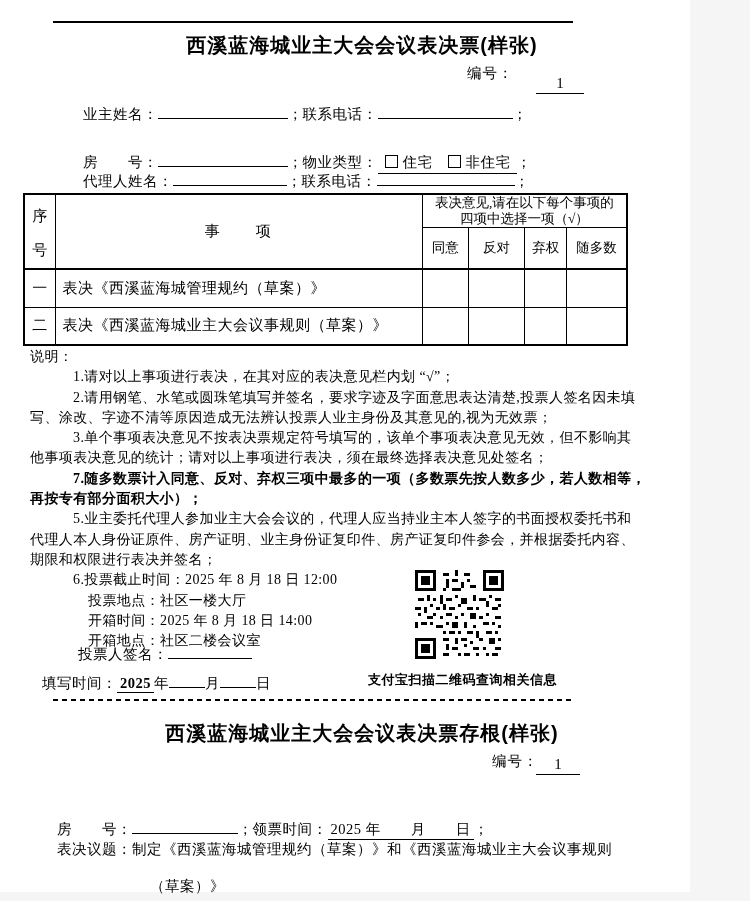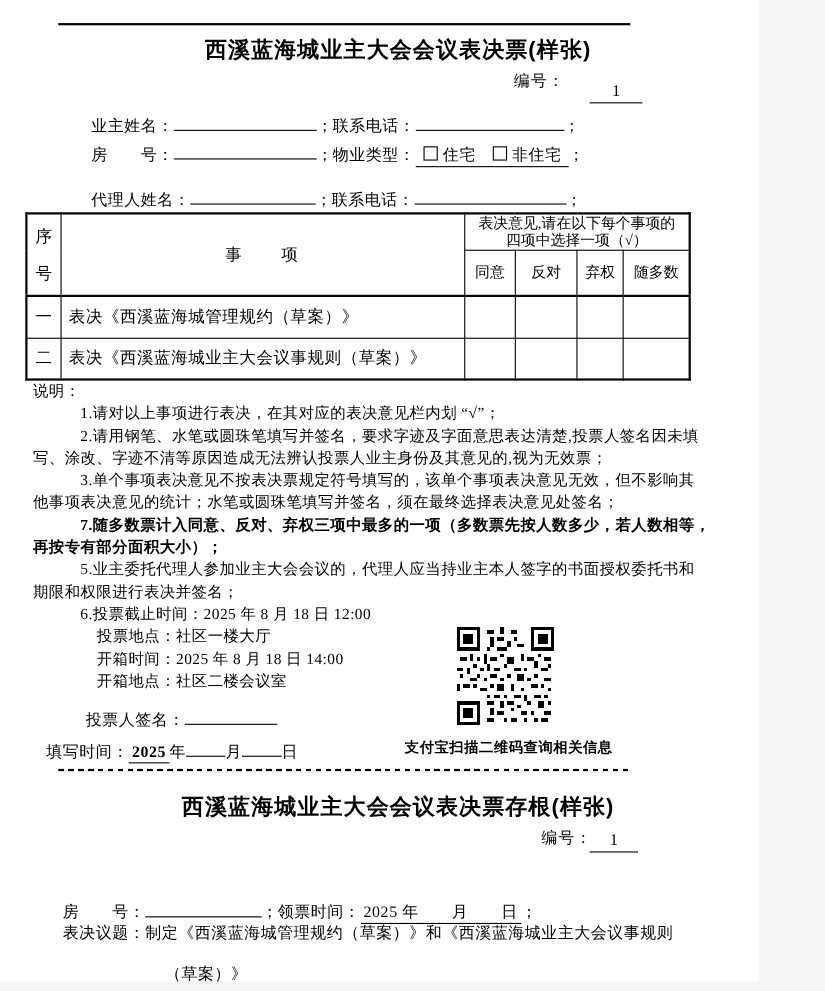--- a/index.html
+++ b/index.html
@@ -58,21 +58,21 @@
 
   <div class="doc-title" style="top:32px;">西溪蓝海城业主大会会议表决票(样张)</div>
 
   <div class="num-label" style="left:467px;top:64px;">编号：</div>
   <div class="num-value" style="left:536px;top:74px;width:48px;">1</div>
 
   <div class="field-row" style="left:83px;top:103px;">
     <span>业主姓名：</span><span class="blank" style="width:130px;"></span><span class="sep">；</span><span>联系电话：</span><span class="blank" style="width:135px;"></span><span class="sep">；</span>
   </div>
 
-  <div class="field-row" style="left:83px;top:129px;">
+  <div class="field-row" style="left:83px;top:151px;">
     <span>房　　号：</span><span class="blank" style="width:130px;"></span><span class="sep">；</span><span>物业类型：</span><span class="ul-group"><span class="cbx"></span><span>住宅</span><span style="display:inline-block;width:14px;"></span><span class="cbx"></span><span>非住宅</span></span><span class="sep">；</span>
   </div>
 
   <div class="field-row" style="left:83px;top:170px;">
     <span>代理人姓名：</span><span class="blank" style="width:114px;"></span><span class="sep">；</span><span>联系电话：</span><span class="blank" style="width:138px;"></span><span class="sep">；</span>
   </div>
 
   <table class="vote">
     <colgroup>
         <col style="width:31px">
@@ -119,24 +119,25 @@
     </tr>
   </tbody>
     </table>
 
   <div class="notes">
     <div class="ln">说明：</div>
     <div class="ln ind1">1.请对以上事项进行表决，在其对应的表决意见栏内划 “√”；</div>
     <div class="ln ind1">2.请用钢笔、水笔或圆珠笔填写并签名，要求字迹及字面意思表达清楚,投票人签名因未填</div>
     <div class="ln">写、涂改、字迹不清等原因造成无法辨认投票人业主身份及其意见的,视为无效票；</div>
     <div class="ln ind1">3.单个事项表决意见不按表决票规定符号填写的，该单个事项表决意见无效，但不影响其</div>
-    <div class="ln">他事项表决意见的统计；水笔或圆珠笔填写并签名，须在最终选择表决意见处签名；</div>
+    <div class="ln">他事项表决意见的统计；请对以上事项进行表决，须在最终选择表决意见处签名；</div>
     <div class="ln ind1 bold">7.随多数票计入同意、反对、弃权三项中最多的一项（多数票先按人数多少，若人数相等，</div>
     <div class="ln bold">再按专有部分面积大小）；</div>
     <div class="ln ind1">5.业主委托代理人参加业主大会会议的，代理人应当持业主本人签字的书面授权委托书和</div>
+    <div class="ln">代理人本人身份证原件、房产证明、业主身份证复印件、房产证复印件参会，并根据委托内容、</div>
     <div class="ln">期限和权限进行表决并签名；</div>
     <div class="ln ind1">6.投票截止时间：2025 年 8 月 18 日 12:00</div>
     <div class="ln ind2">投票地点：社区一楼大厅</div>
     <div class="ln ind2">开箱时间：2025 年 8 月 18 日 14:00</div>
     <div class="ln ind2">开箱地点：社区二楼会议室</div>
   </div>
 
   <div class="sign-row" style="left:42px;top:643px;margin-left:36px;">
     <span>投票人签名：</span><span class="blank" style="width:84px;"></span>
   </div>

